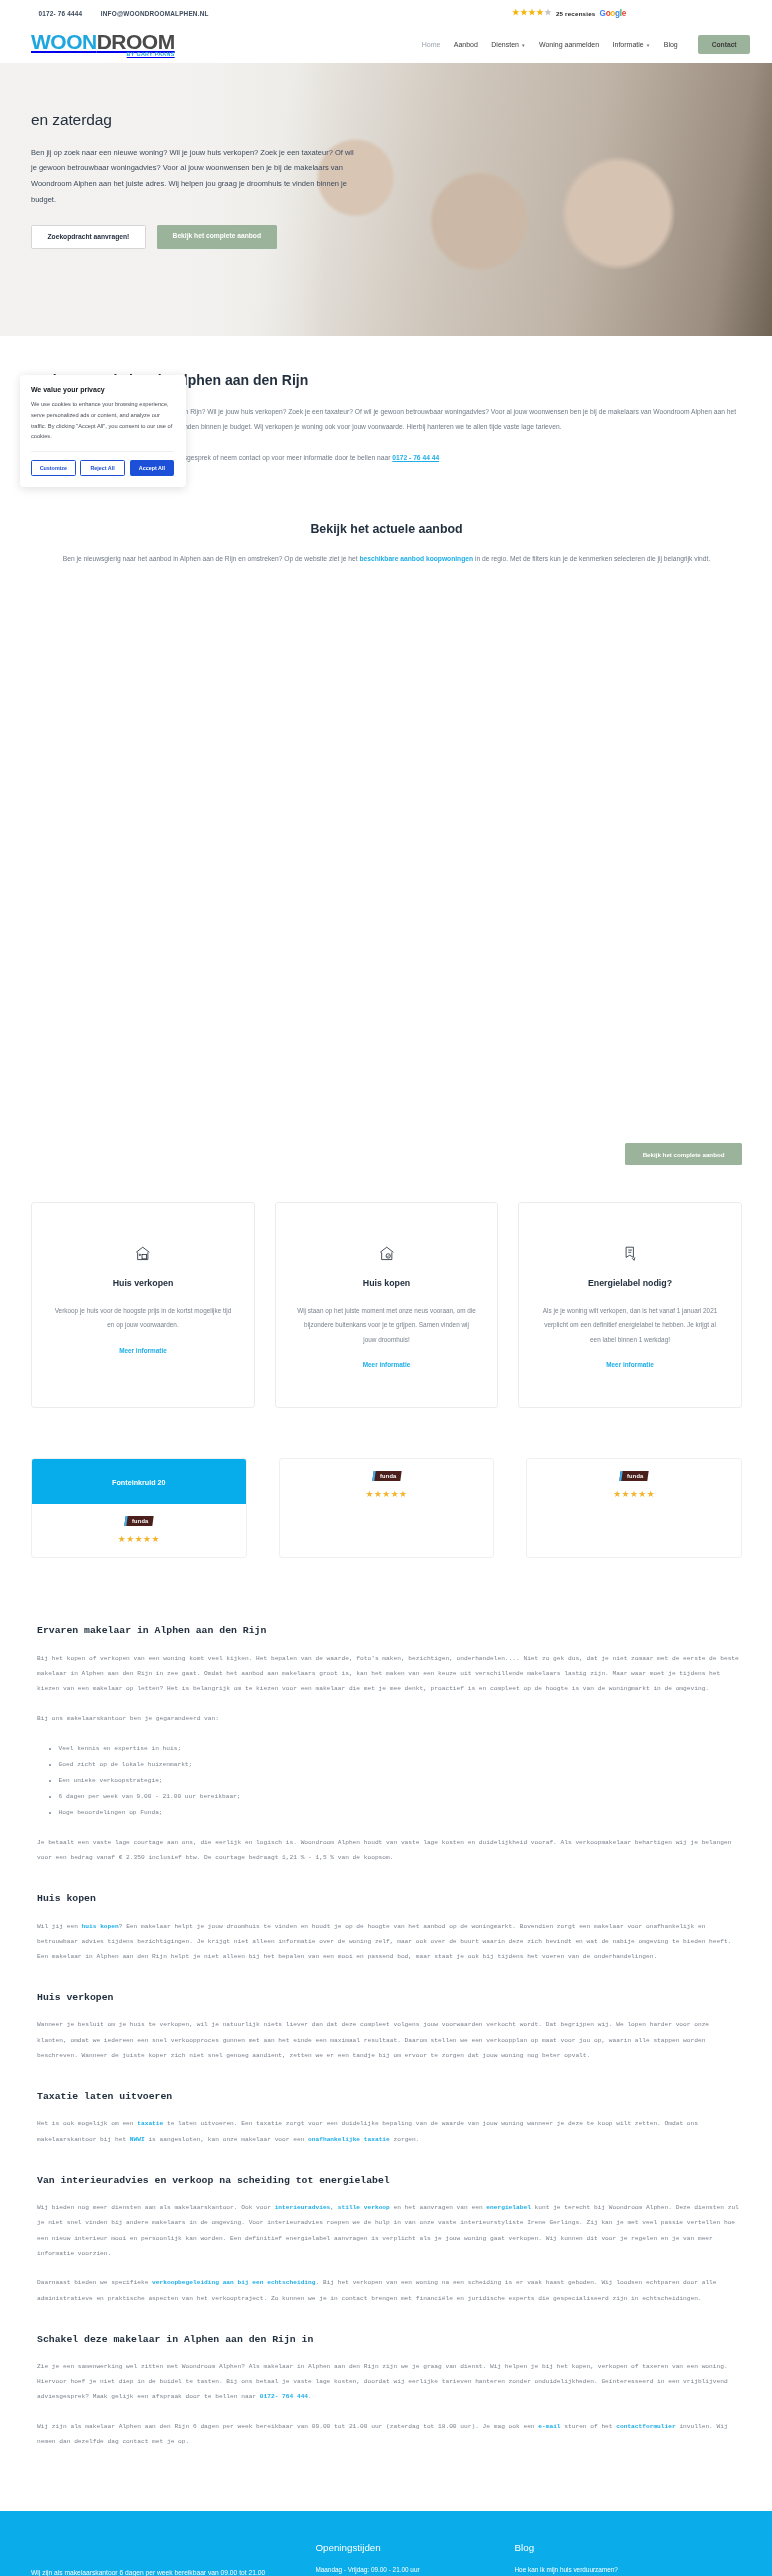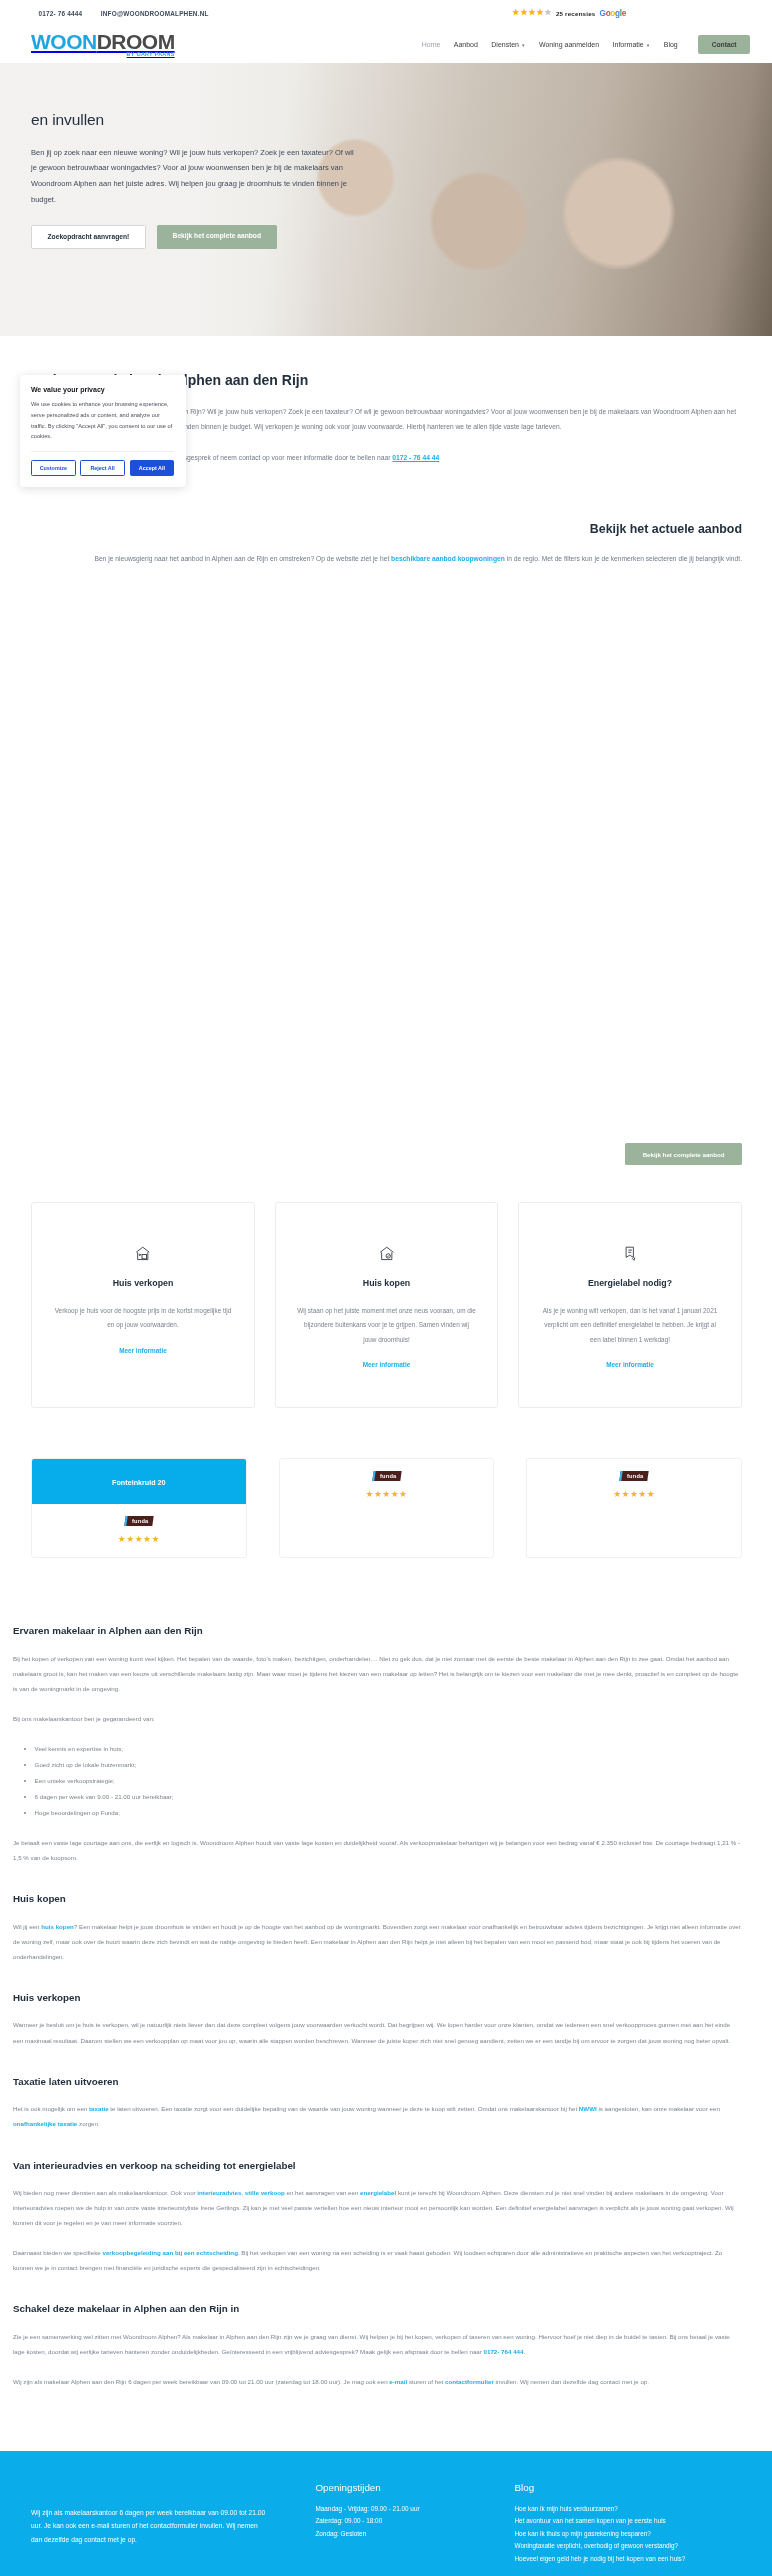--- a/index.html
+++ b/index.html
@@ -109,21 +109,21 @@
   .cookie .cb.ghost { background: #fff; border: 0.5px solid #1c4ed8; color: #1c4ed8; }
   .cookie .cb.primary { background: #1c50d8; border: 0.5px solid #1c50d8; color: #fff; }
 
   
   .intro { padding: 36px 31px 0 31px; }
   .intro h2 { font-size: 14px; font-weight: 700; color: #23303f; }
   .intro p { font-size: 6.7px; line-height: 2.3; color: #6f7a88; margin-top: 15.5px; }
   .intro .tel { color: #1eaee8; font-weight: 700; }
 
   
-  .aanbod { padding: 57px 31px 0 31px; text-align: right; }
+  .aanbod { padding: 57px 31px 0 31px; text-align: center; }
   .aanbod h2 { font-size: 12.4px; font-weight: 700; color: #23303f; }
   .aanbod p { font-size: 6.7px; line-height: 2.2; color: #6f7a88; margin-top: 15.5px; }
   .aanbod a.link { color: #1eaee8; font-weight: 700; text-decoration: none; }
   .listings-blank { height: 577px; }
   .cta-row { display: flex; justify-content: flex-end; padding: 0 31px; }
   .cta-aanbod {
     background: #9bb39b; color: #fff; font-size: 6.2px; font-weight: 700;
     padding: 7.2px 17.5px; border-radius: 1.5px; text-decoration: none;
   }
 
@@ -150,21 +150,21 @@
   .rev .rbody { padding: 11.3px 5.2px 13.4px 5.2px; text-align: center; }
   .funda {
     display: inline-block; background: #4a1f1c; color: #fff; font-size: 5.7px; font-weight: 700;
     padding: 1.5px 4.6px 2.1px 4.6px; border-left: 2.1px solid #3ab3ef; transform: skewX(-8deg);
     letter-spacing: 0.2px;
   }
   .funda span { display: inline-block; transform: skewX(8deg); }
   .rstars { margin-top: 8.2px; color: #f3b32b; font-size: 8.8px; letter-spacing: 0.5px; }
 
   
-  .article { padding: 67px 31px 0 13px; }
+  .article { padding: 67px 31px 0 37px; font-family: Liberation Mono, monospace; }
   .article h2 { font-size: 9.8px; font-weight: 700; color: #23303f; margin-top: 28px; }
   .article h2:first-child { margin-top: 0; }
   .article p { font-size: 6.2px; line-height: 2.45; color: #7b838f; margin-top: 14.4px; }
   .article a { color: #1eaee8; font-weight: 700; text-decoration: none; }
   .article ul { margin: 15.5px 0 0 21.6px; }
   .article li { font-size: 6.2px; line-height: 2.55; color: #7b838f; }
 
   
   .footer {
     margin-top: 62px; background: #0aade9; color: #fff;
@@ -213,21 +213,21 @@
       <a href="#"><span>Woning aanmelden</span></a>
       <a href="#"><span>Informatie</span><span class="caret">▼</span></a>
       <a href="#"><span>Blog</span></a>
       <a href="#" class="btn-contact">Contact</a>
     </nav>
   </div>
 
   <section class="hero">
     <div class="hero-photo"></div>
     <div class="hero-inner">
-      <h2>en invullen</h2>
+      <h2>en zaterdag</h2>
       <p>Ben jij op zoek naar een nieuwe woning? Wil je jouw huis verkopen? Zoek je een taxateur? Of wil je gewoon betrouwbaar woningadvies? Voor al jouw woonwensen ben je bij de makelaars van Woondroom Alphen aan het juiste adres. Wij helpen jou graag je droomhuis te vinden binnen je budget.</p>
       <div class="hero-btns">
         <a href="#" class="hbtn outline">Zoekopdracht aanvragen!</a>
         <a href="#" class="hbtn solid">Bekijk het complete aanbod</a>
       </div>
     </div>
   </section>
 
   <div class="cookie">
     <h3>We value your privacy</h3>

